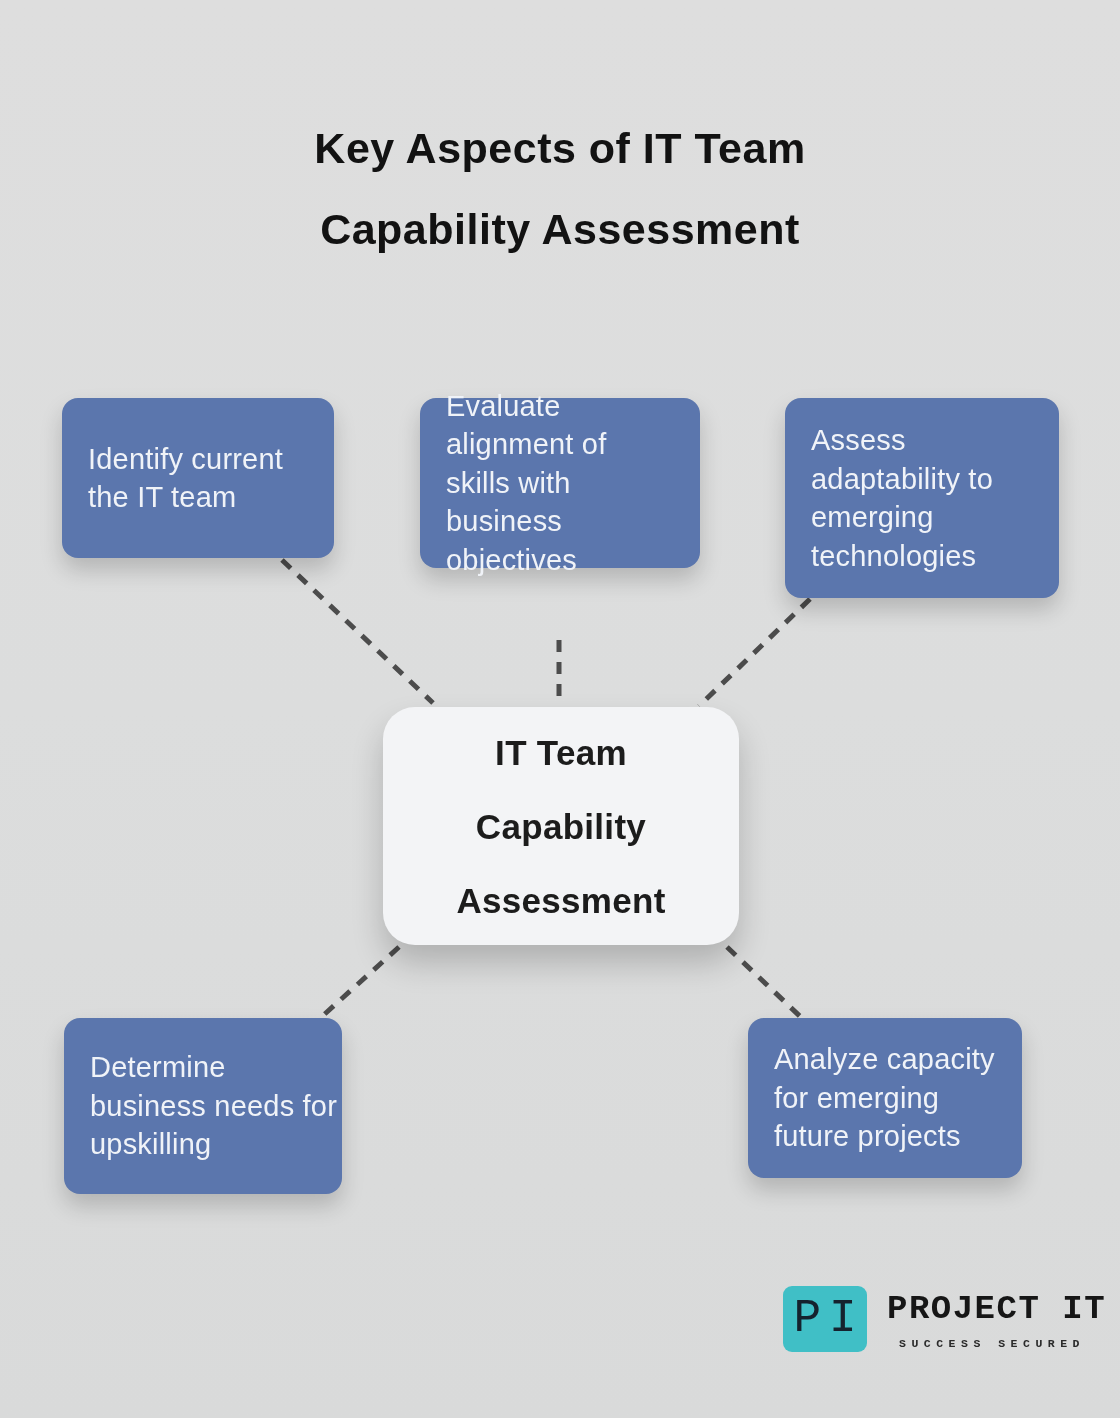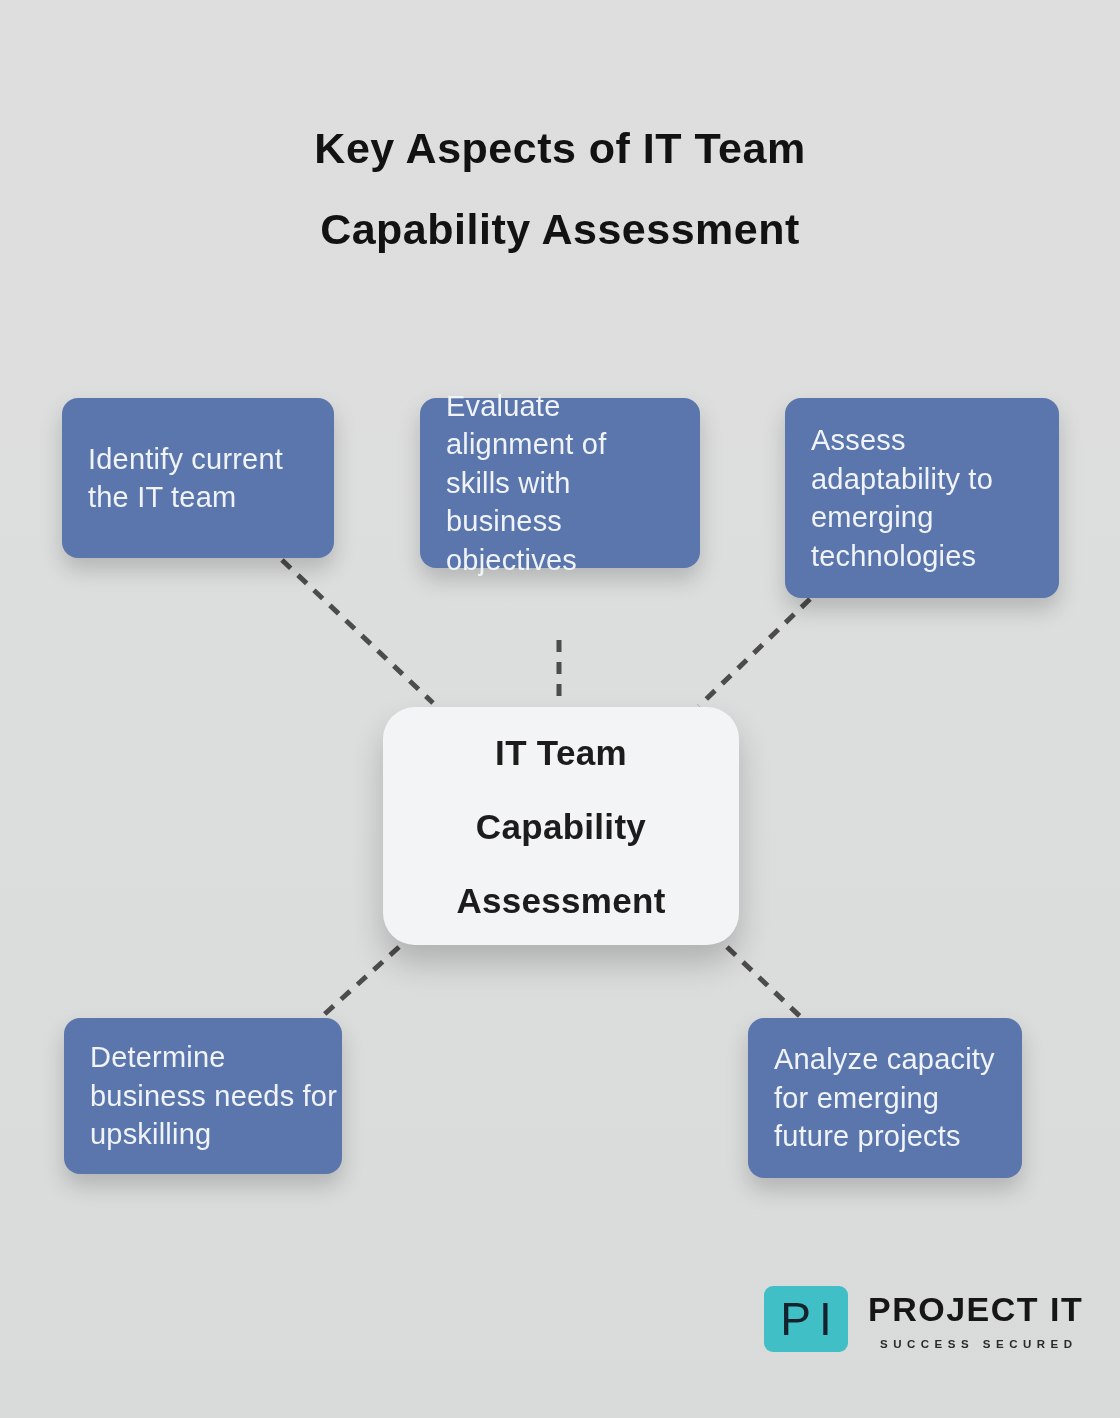--- a/index.html
+++ b/index.html
@@ -63,21 +63,21 @@
     padding: 20px 26px;
     font-size: 29px;
     line-height: 38.5px;
     letter-spacing: 0.2px;
   }
   .node .line { white-space: nowrap; }
 
   .node-1 { left: 62px;  top: 398px; width: 272px; height: 160px; }
   .node-2 { left: 420px; top: 398px; width: 280px; height: 170px; }
   .node-3 { left: 785px; top: 398px; width: 274px; height: 200px; }
-  .node-4 { left: 64px;  top: 1018px; width: 278px; height: 156px; }
+  .node-4 { left: 64px;  top: 1018px; width: 278px; height: 176px; }
   .node-5 { left: 748px; top: 1018px; width: 274px; height: 160px; }
 
   .center-node {
     position: absolute;
     left: 383px;
     top: 707px;
     width: 356px;
     height: 238px;
     background: var(--center-fill);
     border-radius: 32px;
@@ -89,24 +89,25 @@
     color: var(--center-text);
     font-weight: 700;
     font-size: 35px;
     line-height: 49px;
     letter-spacing: 0.3px;
     gap: 25px;
   }
 
   .logo {
     position: absolute;
-    left: 764px;
+    left: 783px;
     top: 1286px;
     display: flex;
     align-items: flex-start;
+    font-family: Liberation Mono, monospace;
   }
   .logo-mark {
     width: 84px;
     height: 66px;
     background: var(--accent-teal);
     border-radius: 9px;
     display: flex;
     align-items: center;
     justify-content: center;
     color: var(--logo-dark);

